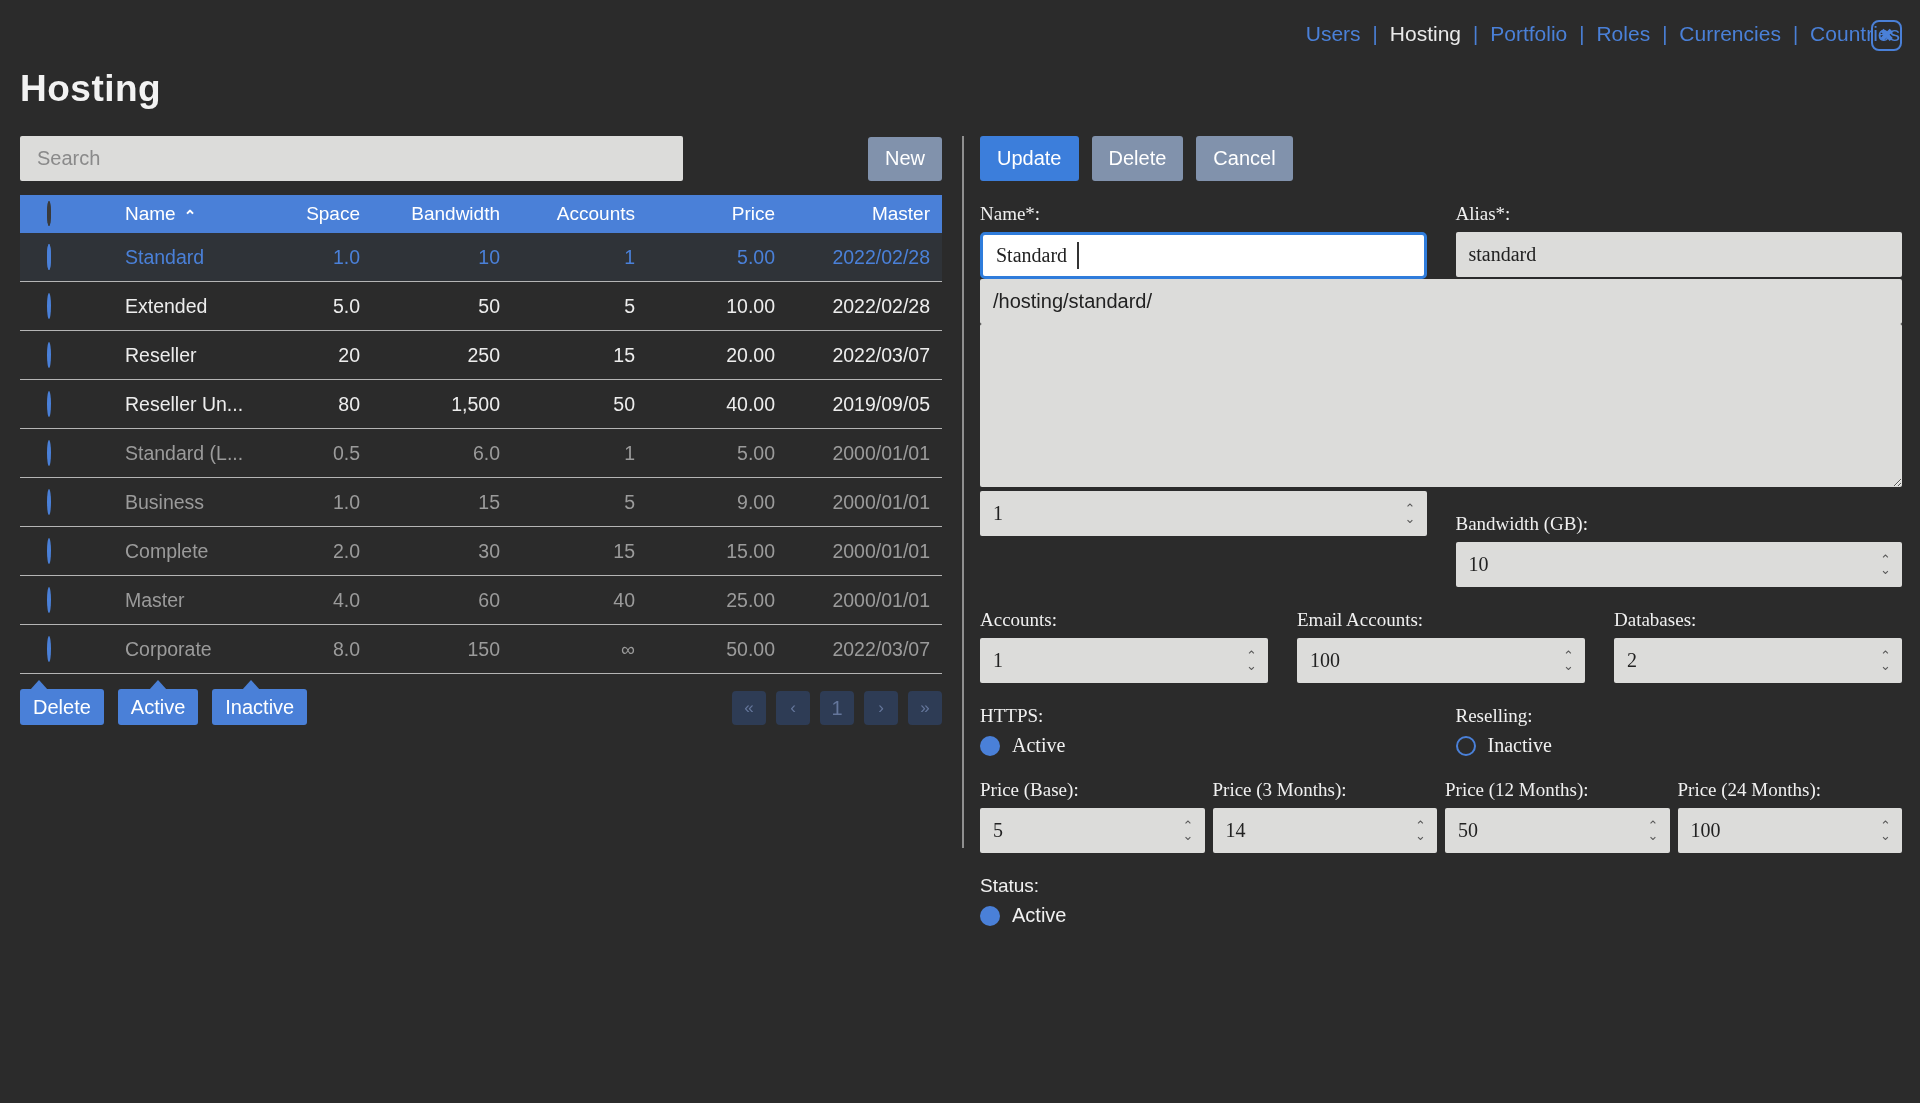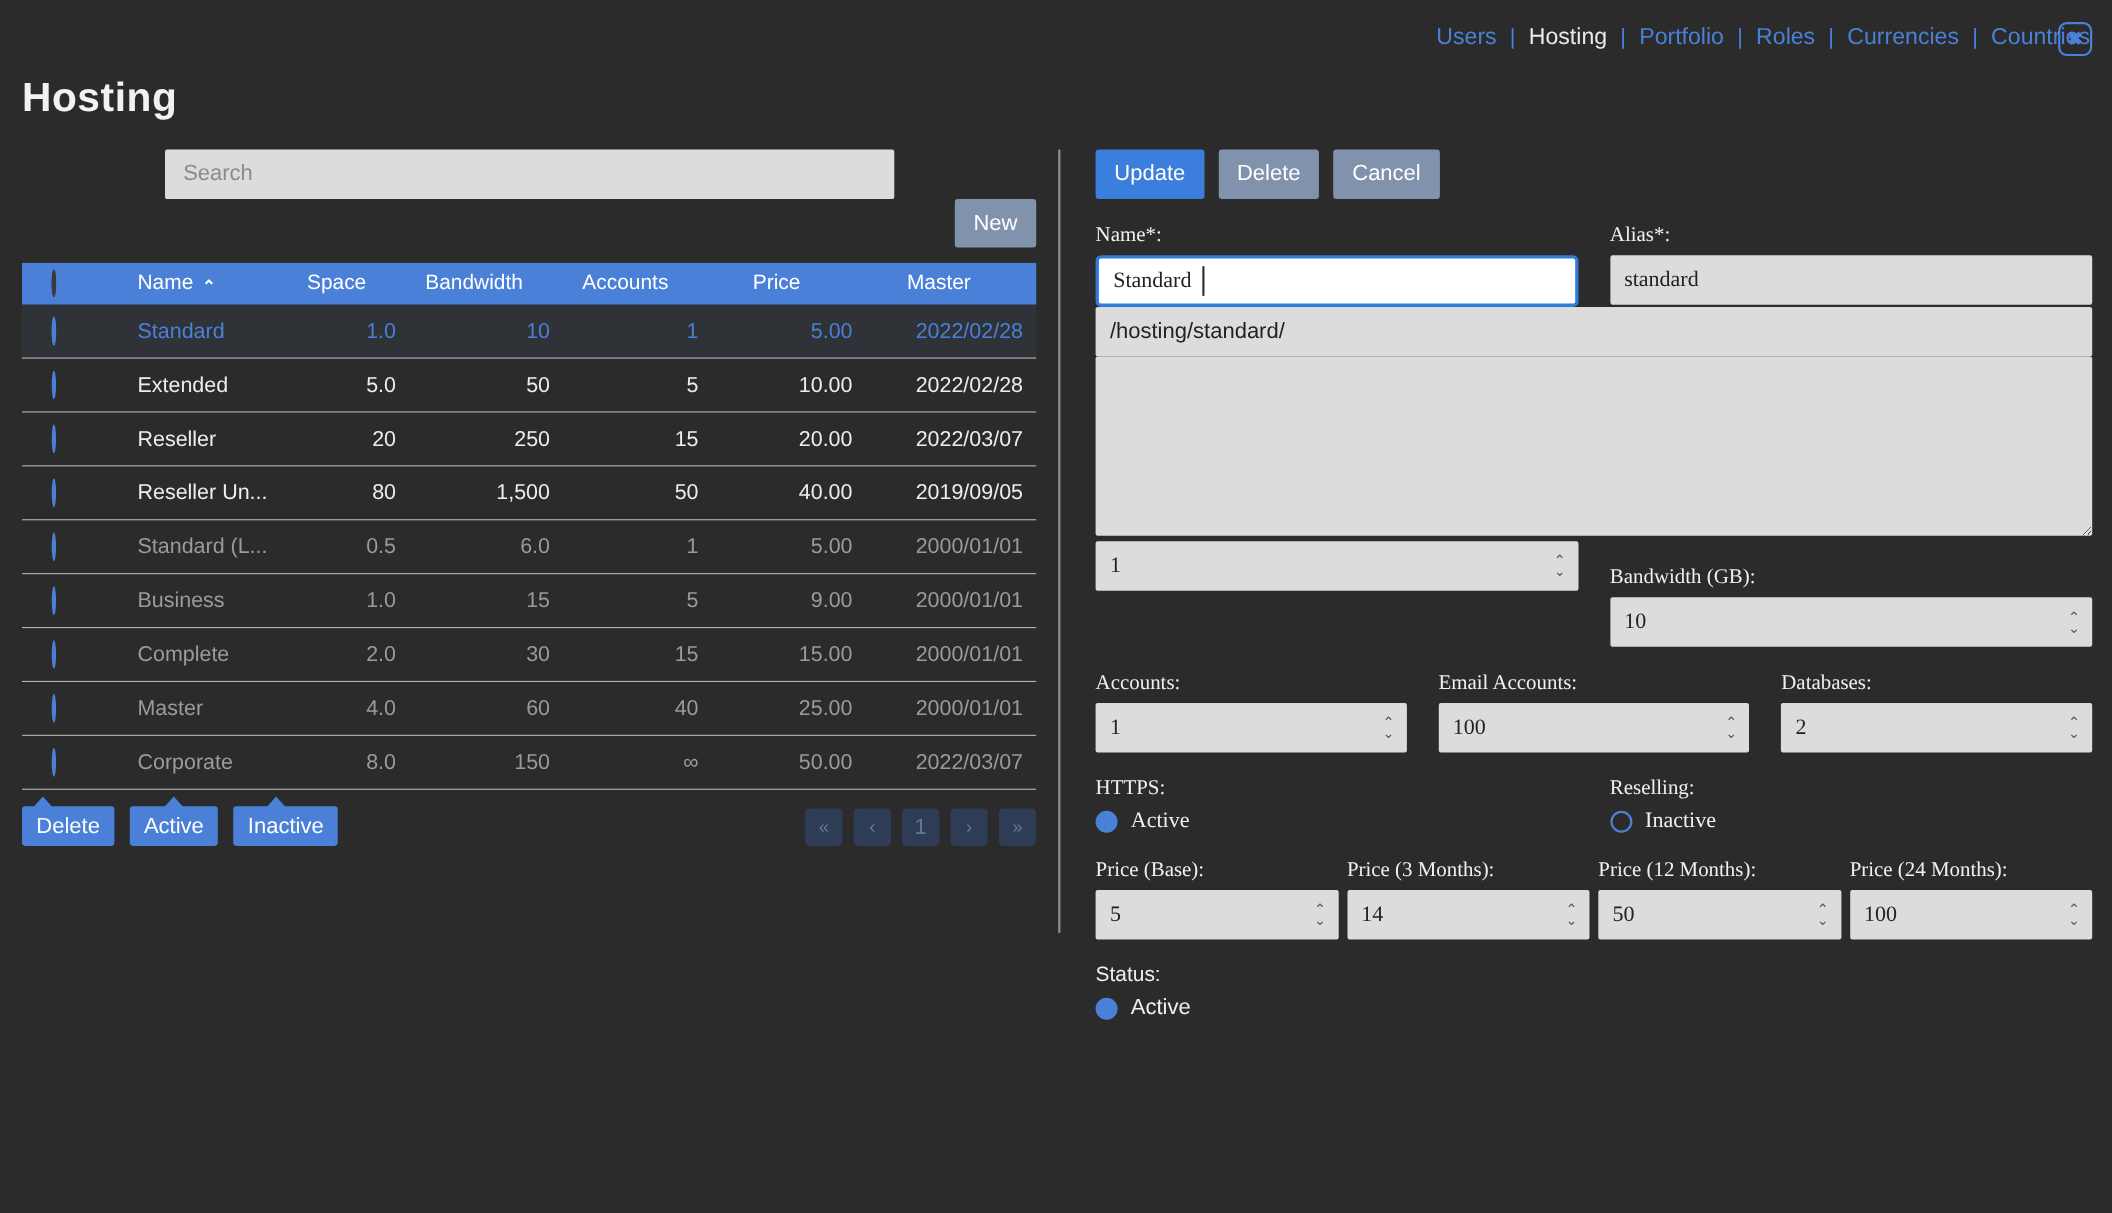--- a/index.html
+++ b/index.html
@@ -27,36 +27,36 @@
     border:2px solid var(--accent); border-radius:8px;
     display:flex; align-items:center; justify-content:center;
     color:var(--accent); font-size:17px; font-weight:bold; cursor:pointer;
     background:transparent;
   }
   .page-title{color:#f2f2f2; font-size:37px; font-weight:600; margin:16px 0 0 20px; letter-spacing:.5px;}
   
   .main{display:flex; margin-top:26px; padding:0 18px 0 20px; align-items:flex-start;}
   .left{width:922px; flex:none;}
   .divider{flex:none; width:2px; height:712px; background:var(--divider); margin-left:20px;}
-  .right{flex:1; margin-left:32px;}
-  
-  .search-row{display:flex; align-items:center; margin-bottom:14px;flex-direction:column;}
+  .right{flex:1; margin-left:16px;}
+  
+  .search-row{display:flex; align-items:center; margin-bottom:14px;}
   .search-input{
     width:663px; height:45px; background:var(--input-bg); border:none; border-radius:2px;
     font-size:20px; color:var(--input-text); padding:0 17px; font-family:inherit; outline:none;
   }
   .search-input::placeholder{color:var(--placeholder);}
   .new-btn{
     margin-left:auto; height:44px; padding:0 17px; background:var(--secondary-button);
     color:#fff; border:none; border-radius:3px; font-size:20px; font-family:Liberation Sans, sans-serif; cursor:pointer;text-align:right;
   }
   
   .tgrid{display:grid; grid-template-columns:58px 1fr 110px 140px 135px 140px 165px; align-items:center;}
   .thead{background:var(--accent); height:38px; color:#fff; font-size:19px;}
-  .th{text-align:center; padding-right:2px;}
+  .th{text-align:right; padding-right:2px;}
   .th.c-name{text-align:left; padding-left:47px; display:flex; align-items:center; gap:8px;}
   .th.c-updated{padding-right:12px;}
   .sort-caret{font-size:15px; font-weight:bold; position:relative; top:2px;}
   .c-radio{justify-self:center;}
   .radio{width:20px; height:20px; border-radius:50%; border:2px solid var(--accent); cursor:pointer;}
   .radio.dark{background:#3a3a3a; border-color:#3a3a3a;}
   .trow{height:49px; border-bottom:1px solid var(--row-border); font-size:19.5px; color:var(--row-text); cursor:pointer;}
   .trow .cell{text-align:right; padding-right:2px; overflow:hidden; white-space:nowrap;}
   .trow .c-name{text-align:left; padding-left:47px;}
   .trow .c-updated{padding-right:12px;}

